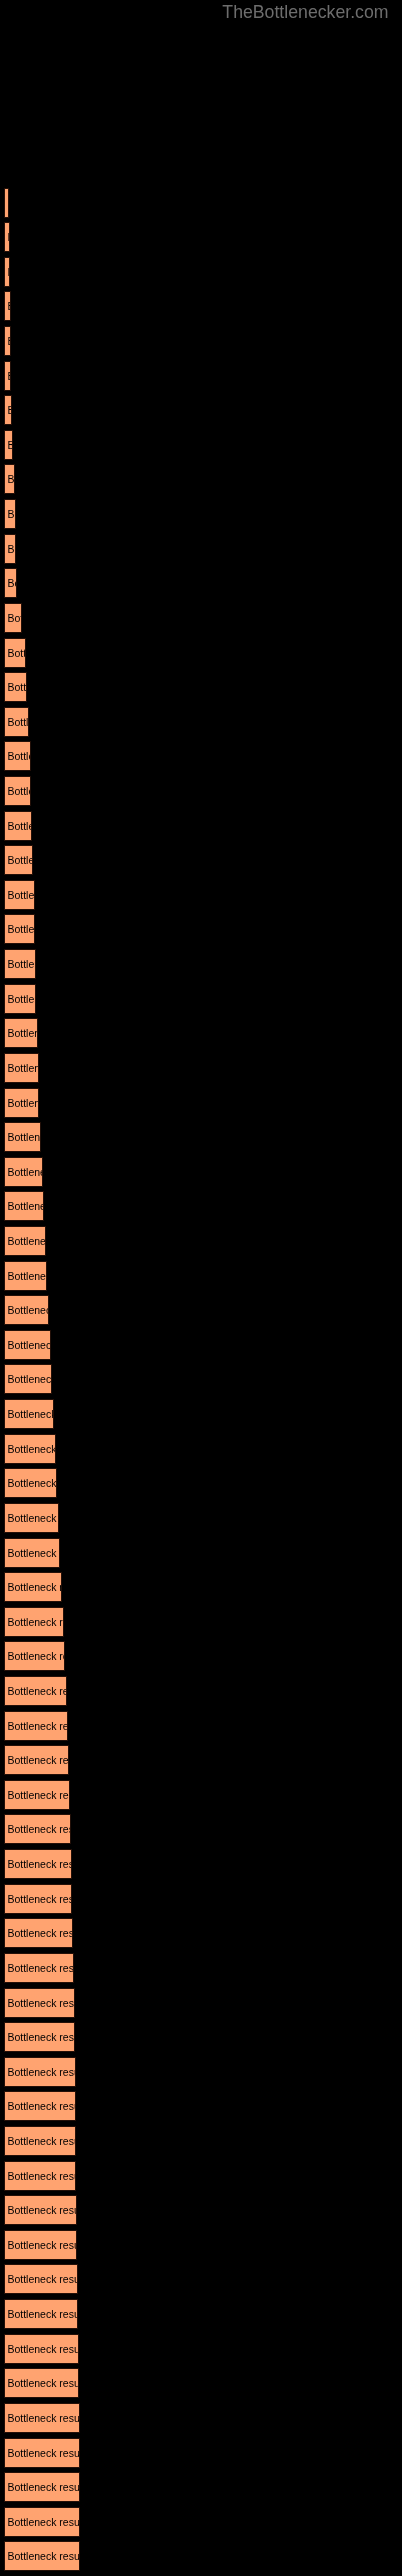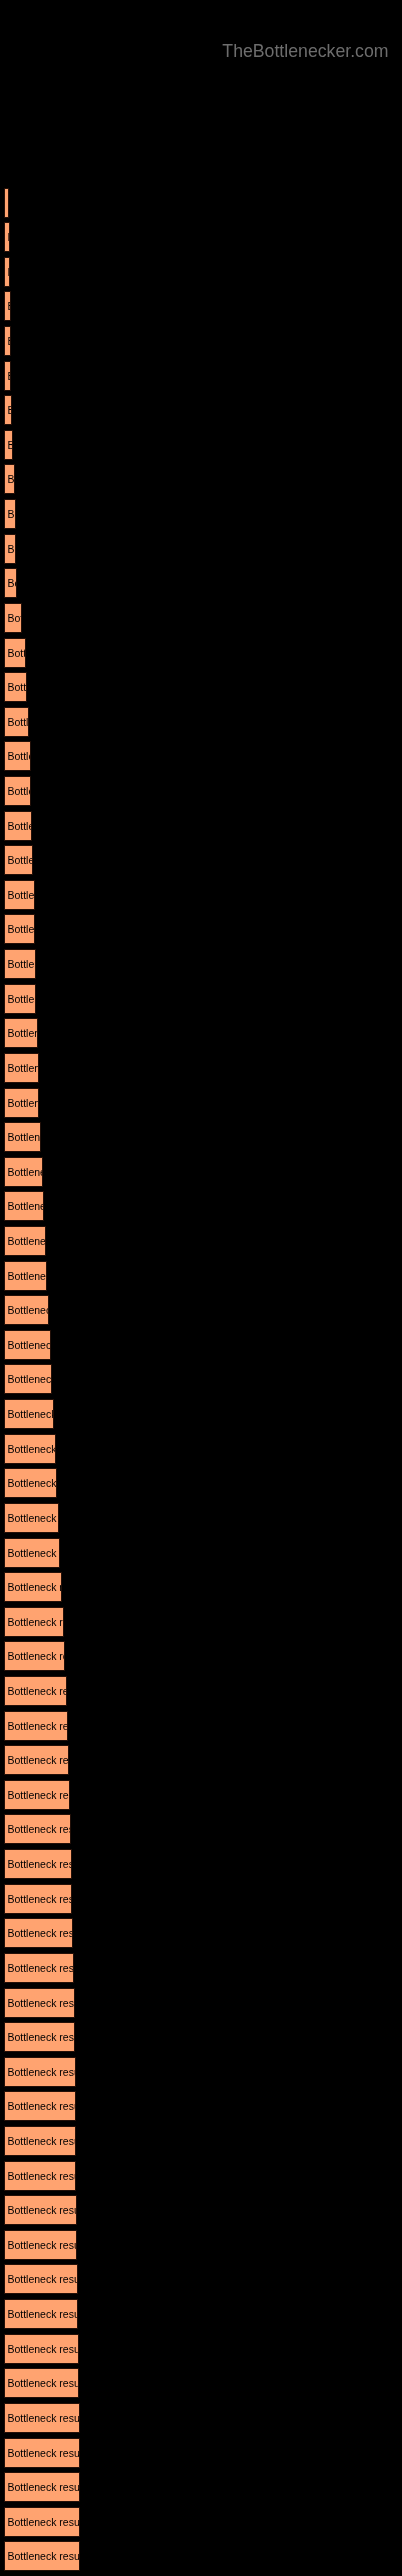--- a/index.html
+++ b/index.html
@@ -23,21 +23,20 @@
   #watermark {
     position: absolute;
     right: 14.5px;
     top: 1.6px;
     font-size: 17.7px;
     line-height: 21px;
     color: #6d6d6d;
     letter-spacing: 0px;
     white-space: nowrap;
     font-family: "Liberation Sans", sans-serif;
-    margin-top: 39px;
   }
   #plot {
     position: absolute;
     left: 0;
     top: 0;
     width: 403px;
     height: 2576px;
   }
   .bar-row {
     position: absolute;

